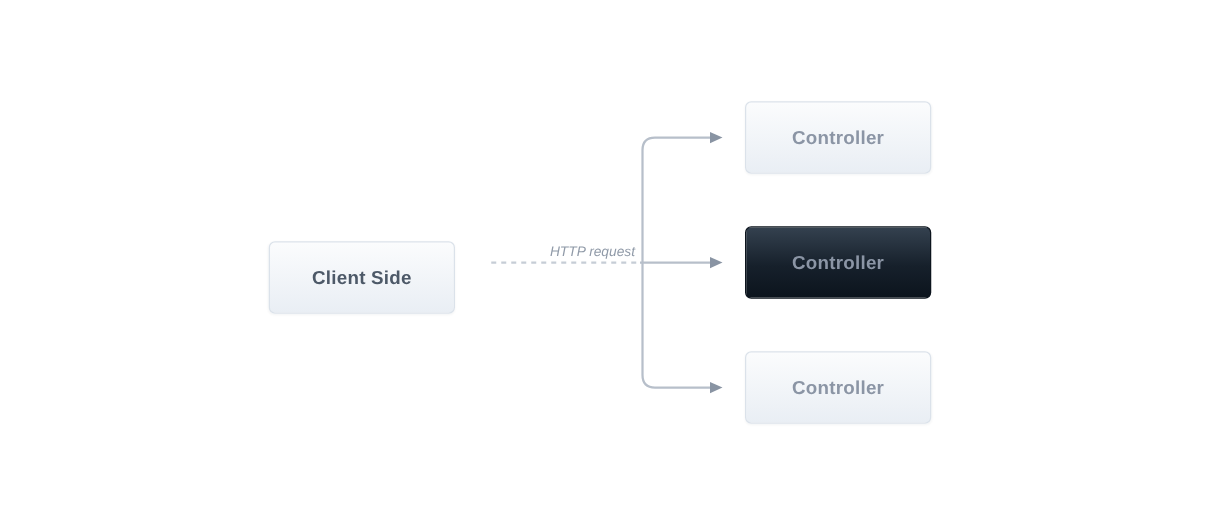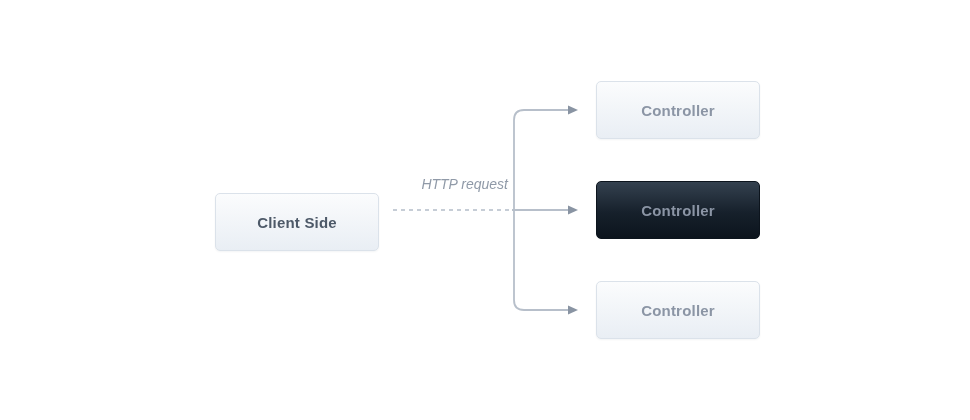--- a/index.html
+++ b/index.html
@@ -22,21 +22,21 @@
   .canvas{
     position:relative;
     width:970px;height:420px;
     background:var(--bg);
     font-family:"Liberation Sans", sans-serif;
     overflow:hidden;
   }
   .connectors{position:absolute;left:0;top:0;width:970px;height:420px;}
   .node{
     position:absolute;
-    width:164px;height:58px;
+    width:149px;height:58px;
     box-sizing:border-box;
     border-radius:5px;
     display:flex;align-items:center;justify-content:center;
     font-size:15px;font-weight:600;letter-spacing:.2px;
   }
   .node.light{
     border:1px solid var(--node-border);
     background:linear-gradient(180deg,var(--node-top) 0%,var(--node-bottom) 100%);
     box-shadow:0 1px 2px rgba(25,40,60,.05);
   }
@@ -46,23 +46,23 @@
     color:var(--active-text);
     font-weight:700;
   }
   .node.client{left:215px;top:181px;color:var(--client-text);margin-top:12px;}
   .node.ctrl{left:596px;color:var(--ctrl-text);}
   .node.ctrl.pos-top{top:81px;}
   .node.ctrl.pos-mid{top:181px;}
   .node.ctrl.pos-bot{top:281px;}
   .http-label{
     position:absolute;
-    left:398px;top:176px;width:110px;
+    left:398px;top:196px;width:110px;
     text-align:right;
-    font-size:14px;font-style:italic;
+    font-size:11px;font-style:italic;
     color:var(--label);
     white-space:nowrap;
   }
 </style>
 </head>
 <body>
 
 <div class="canvas">
 
   <svg class="connectors" viewBox="0 0 970 420" xmlns="http://www.w3.org/2000/svg">

